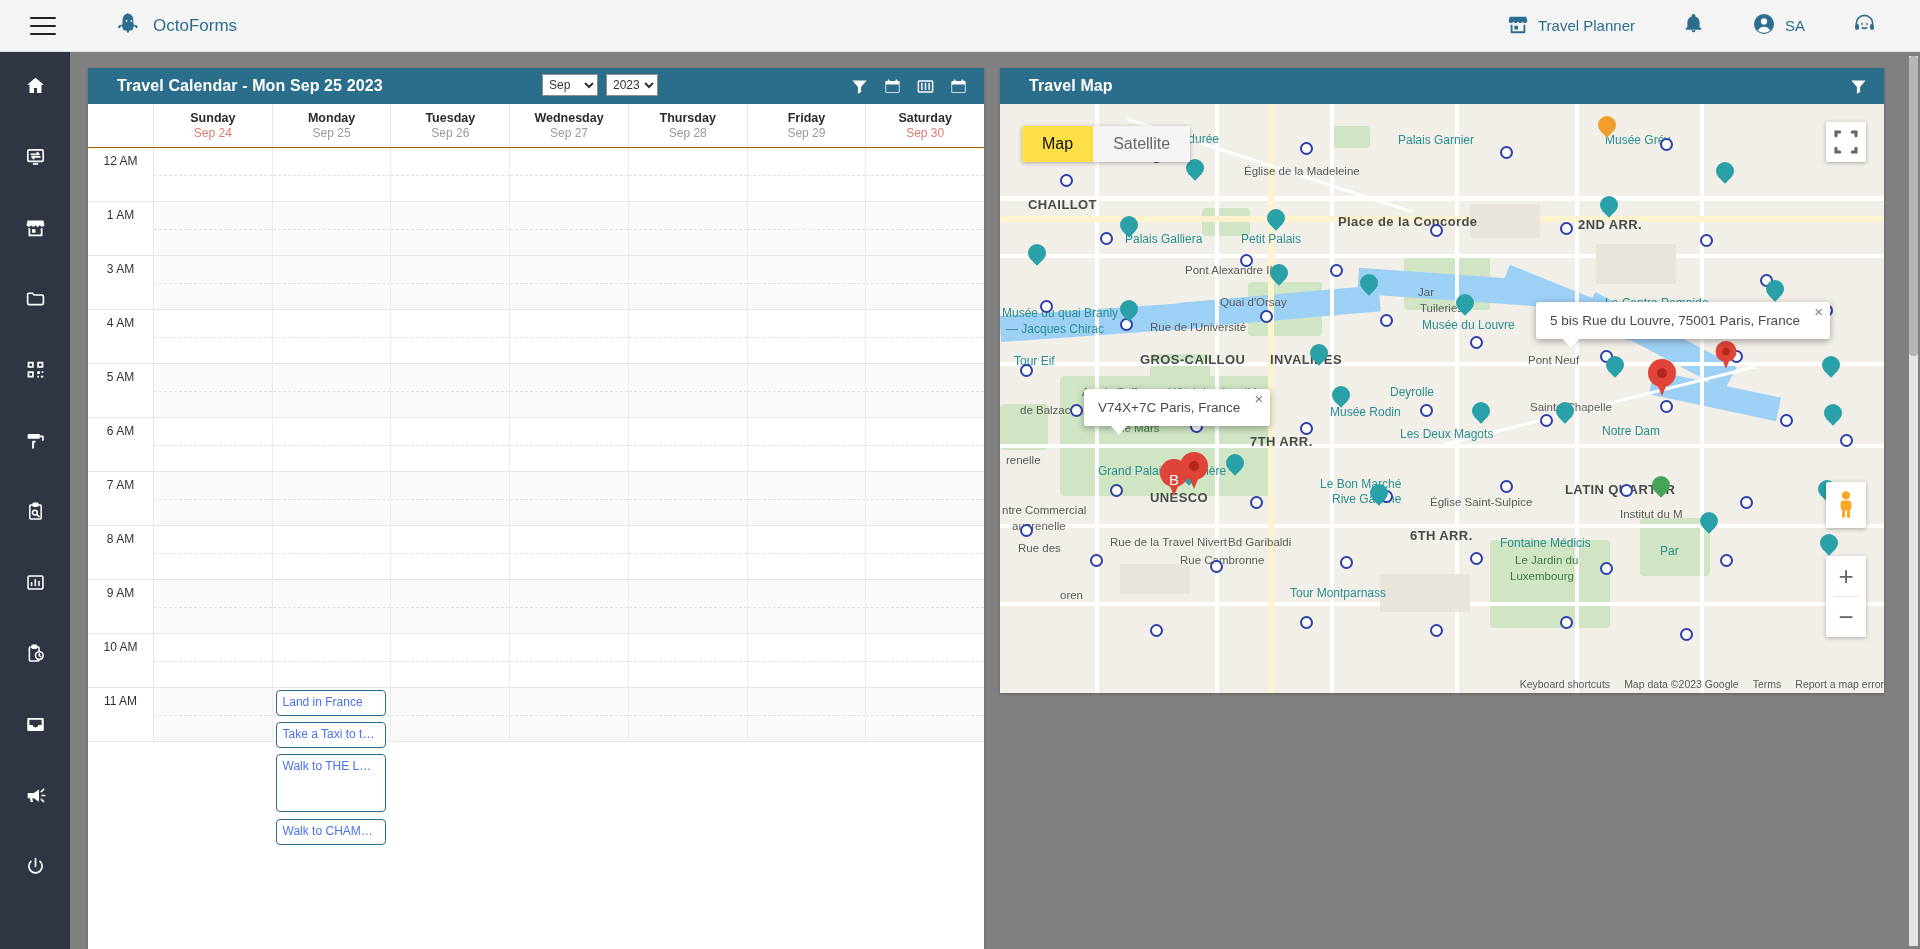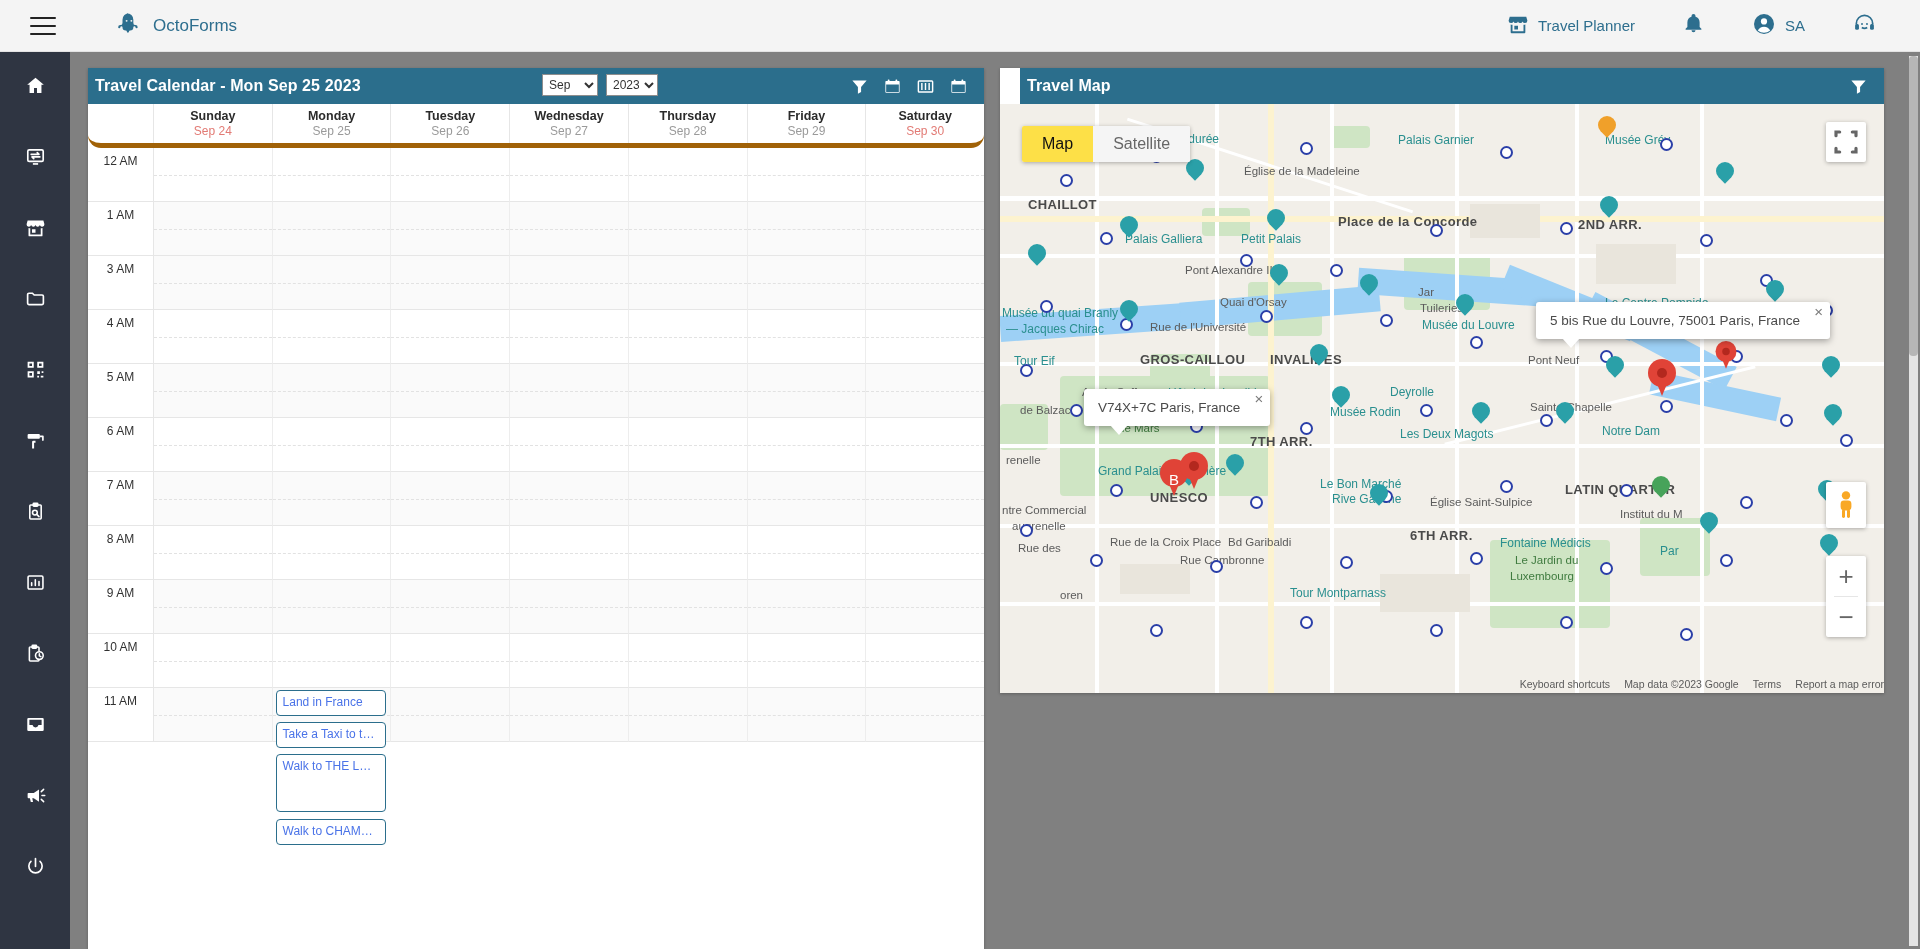--- a/index.html
+++ b/index.html
@@ -31,21 +31,21 @@
     position: absolute; top: 52px; left: 0; width: 70px; height: 897px;
     background: #2f3542; z-index: 30;
     display: flex; flex-direction: column; align-items: center;
   }
   .rail-item { width: 70px; height: 71px; display: flex; align-items: center;
     justify-content: center; cursor: pointer; color: #ffffff; }
 
   
   .panel-head {
     height: 36px; background: #2b6e8c; display: flex; align-items: center;
-    padding: 0 7px; color: #fff;
+    padding: 0 29px; color: #fff;
   }
   .panel-title { font-size: 16px; font-weight: bold; letter-spacing: .1px; }
 
   
   #cal-panel {
     position: absolute; left: 88px; top: 68px; width: 896px; height: 881px;
     background: #fff; box-shadow: 0 1px 3px rgba(0,0,0,.25);
   }
   #cal-head { position: relative; }
   .cal-selects { position: absolute; left: 454px; top: 6px; display: flex; gap: 8px; }
@@ -54,21 +54,21 @@
     background: #fff; border: 1px solid #8e8e8e; color: #333;
     height: 22px; padding: 1px 2px; cursor: pointer;
   }
   #sel-month { width: 56px; }
   #sel-year { width: 52px; }
   .cal-head-icons { position: absolute; right: 16px; top: 0; height: 36px;
     display: flex; align-items: center; gap: 14px; }
   .cal-head-icons .ico { cursor: pointer; display: flex; }
 
   #cal-body { position: relative; width: 896px; height: 845px; background: #fff; overflow: hidden; }
-  .dayhead-row { display: flex; height: 44px; border-bottom: 5px solid #a16207; border-radius: 13px; }
+  .dayhead-row { display: flex; height: 44px; border-bottom: 1px solid #a16207; }
   .dh-gutter { width: 66px; border-right: 1px solid #e6e6e6; }
   .dh-cell { flex: 1; border-right: 1px solid #e6e6e6; display: flex;
     flex-direction: column; align-items: center; justify-content: center; }
   .dh-cell:last-child { border-right: none; }
   .dh-name { font-size: 12.5px; font-weight: bold; color: #2b2b2b; line-height: 15px; }
   .dh-date { font-size: 12px; color: #9a9a9a; line-height: 15px; }
   .dh-date.weekend { color: #e27a74; }
 
   .grid-wrap { position: relative; height: 801px; width: 896px; }
   .hour-row { display: flex; height: 54px; }
@@ -91,21 +91,21 @@
     border: 1px solid #2b6e8c; border-radius: 4px; background: #fff;
     color: #4a73e8; font-size: 12px; padding: 4px 6px;
     white-space: nowrap; overflow: hidden; text-overflow: ellipsis;
   }
 
   
   #map-panel {
     position: absolute; left: 1000px; top: 68px; width: 884px; height: 625px;
     background: #fff; box-shadow: 0 1px 3px rgba(0,0,0,.25);
   }
-  #map-head { position: relative; margin-left: 20px; }
+  #map-head { position: relative; }
   #map-head .ico { position: absolute; right: 16px; top: 9px; cursor: pointer; }
   #map-canvas {
     position: relative; width: 884px; height: 589px; overflow: hidden;
     background: #e9e6df;
   }
 
   
   .m-land { position: absolute; inset: 0; background: #f2efe9; }
   .m-block { position: absolute; background: #e9e5dc; }
   .m-green { position: absolute; background: #cfe5c4; border-radius: 4px; }
@@ -837,21 +837,21 @@
           <div class="m-label" style="left: 12px; top: 416px;">augrenelle</div>
           <div class="m-label big" style="left: 150px; top: 386px;">UNESCO</div>
           <div class="m-label" style="left: 430px; top: 392px;">Église Saint-Sulpice</div>
           <div class="m-label" style="left: 620px; top: 404px;">Institut du M</div>
           <div class="m-label big" style="left: 410px; top: 424px;">6TH ARR.</div>
           <div class="m-label teal" style="left: 500px; top: 432px;">Fontaine Médicis</div>
           <div class="m-label park" style="left: 515px; top: 450px;">Le Jardin du</div>
           <div class="m-label park" style="left: 510px; top: 466px;">Luxembourg</div>
           <div class="m-label teal" style="left: 660px; top: 440px;">Par</div>
           <div class="m-label" style="left: 18px; top: 438px;">Rue des</div>
-          <div class="m-label" style="left: 110px; top: 432px;">Rue de la Croix Place</div>
+          <div class="m-label" style="left: 110px; top: 432px;">Rue de la Travel Nivert</div>
           <div class="m-label" style="left: 228px; top: 432px;">Bd Garibaldi</div>
           <div class="m-label" style="left: 180px; top: 450px;">Rue Cambronne</div>
           <div class="m-label teal" style="left: 290px; top: 482px;">Tour Montparnass</div>
           <div class="m-label" style="left: 60px; top: 485px;">oren</div>
         </div>
 
       <div id="map-metros">
           <div class="m-metro" style="left: 60px; top: 70px;"></div>
           <div class="m-metro" style="left: 150px; top: 46px;"></div>
           <div class="m-metro" style="left: 300px; top: 38px;"></div>

